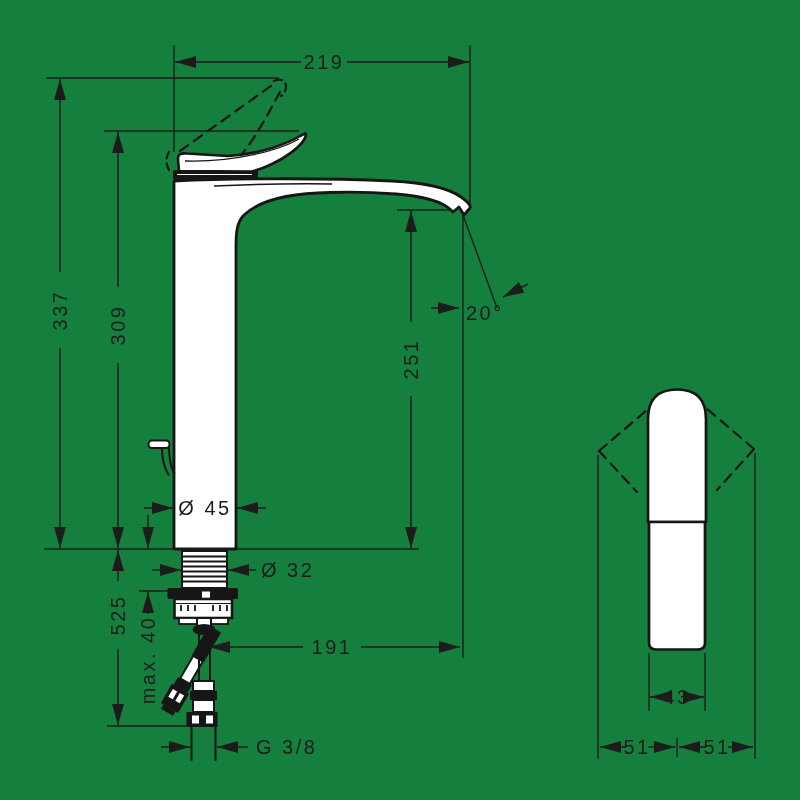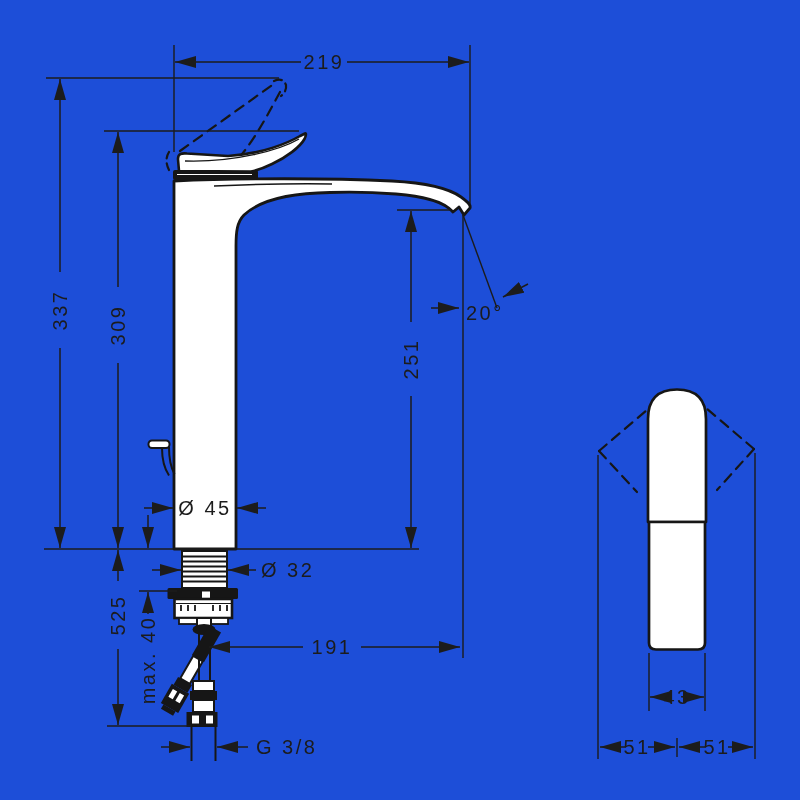--- a/index.html
+++ b/index.html
@@ -1,16 +1,16 @@
 <!DOCTYPE html>
 <html><head>
 <meta charset="utf-8">
 <style>
   html,body{margin:0;padding:0;background:#ffffff;}
-  #stage{position:relative;width:800px;height:800px;background:#1d4ed8;overflow:hidden;}
+  #stage{position:relative;width:800px;height:800px;background:#15803d;overflow:hidden;}
   svg{display:block;}
   .dim-label{
     font-family:"Liberation Sans", sans-serif;
     font-size:20px;
     letter-spacing:2.5px;
     fill:#1c1c1c;
   }
   .thin{stroke:#1c1c1c;stroke-width:1.4;fill:none;}
   .dimline{stroke:#1c1c1c;stroke-width:1.5;fill:none;}
   .outline{stroke:#161616;stroke-width:2.8;fill:#ffffff;stroke-linejoin:round;stroke-linecap:round;}

